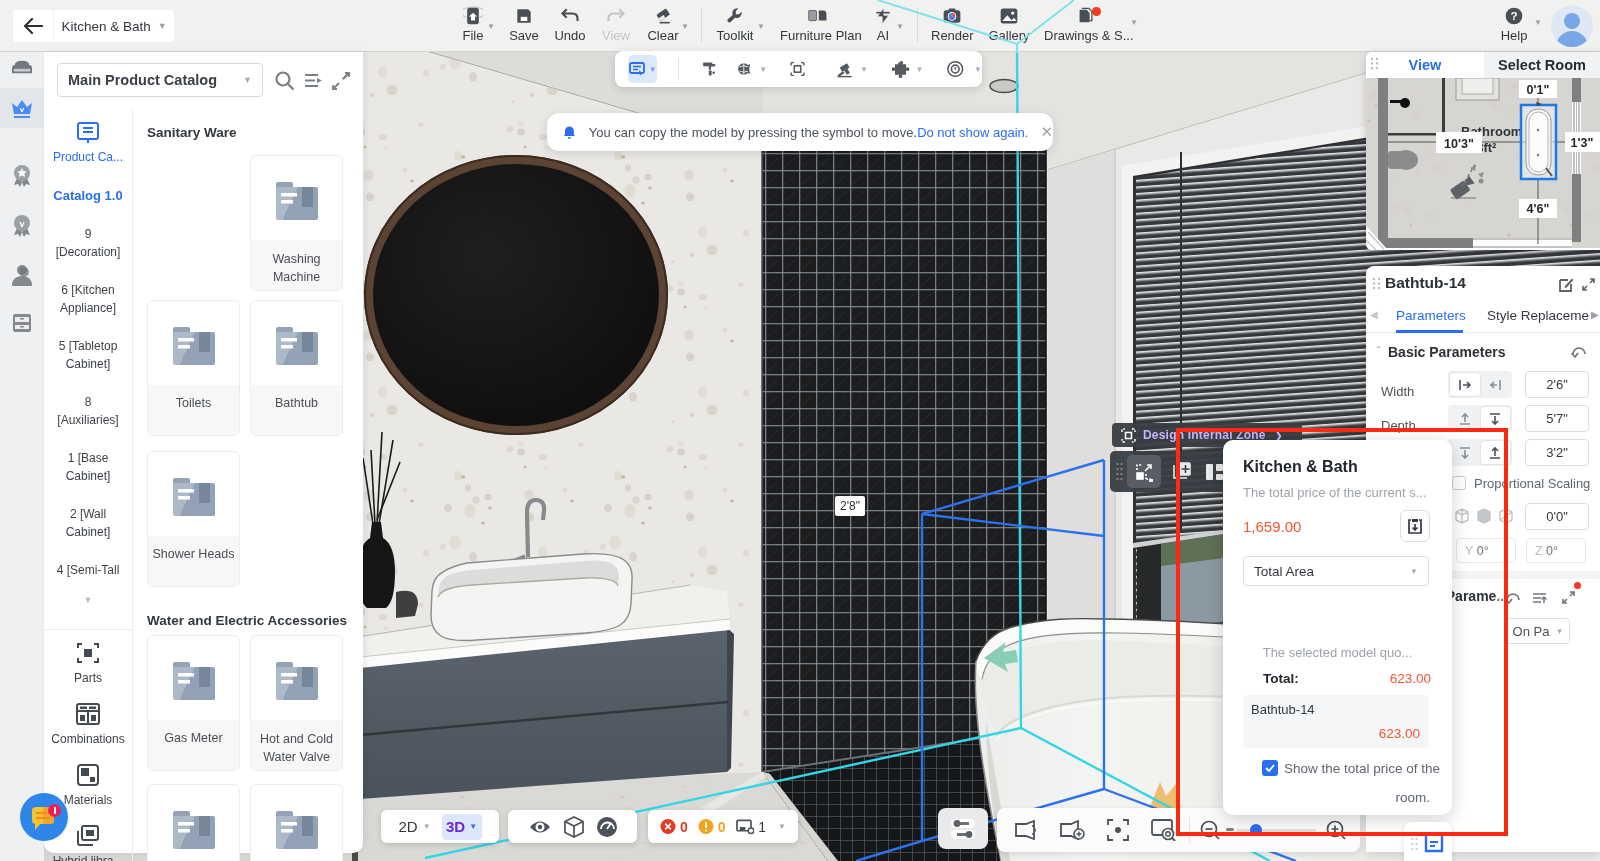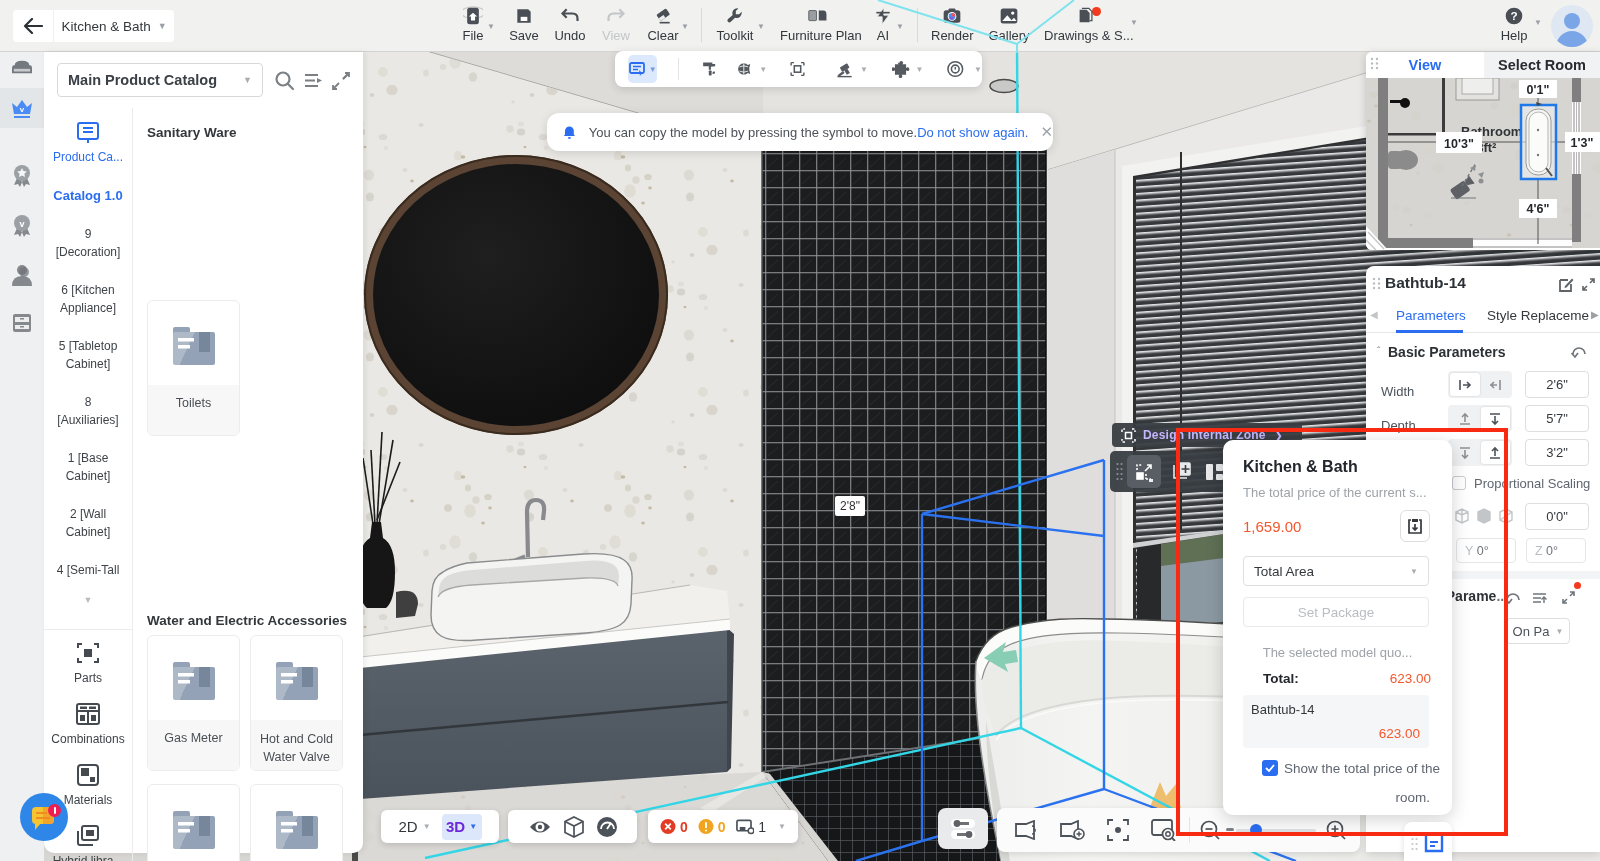--- a/index.html
+++ b/index.html
@@ -487,23 +487,35 @@
     <svg style="margin-top:18px" width="24" height="22" viewBox="0 0 24 22">
           <rect x="6" y="1" width="16" height="14" rx="2" fill="none" stroke="#454a50" stroke-width="2"></rect>
           <path d="M2 6 v12 a2 2 0 0 0 2 2 h13" fill="none" stroke="#454a50" stroke-width="2"></path>
           <rect x="10" y="5" width="8" height="6" fill="#454a50"></rect>
         </svg>
     <div class="catlb">Hybrid libra...</div>
   </div>
 
   <div class="abs" style="left:89px;top:56px;width:230px;height:753px;overflow:hidden">
     <div style="font-size:13.5px;font-weight:bold;color:#33383d;margin:17px 0 0 14px">Sanitary Ware</div>
+    <div class="card" style="left:117px;top:47px">
+          <div class="cfold"></div>
+          <div class="clab">Washing<br>Machine</div>
+        </div>
     <div class="card" style="left:14px;top:192px">
           <div class="cfold"></div>
           <div class="clab" style="padding-top:9px">Toilets</div>
+        </div>
+    <div class="card" style="left:117px;top:192px">
+          <div class="cfold"></div>
+          <div class="clab" style="padding-top:9px">Bathtub</div>
+        </div>
+    <div class="card" style="left:14px;top:343px">
+          <div class="cfold"></div>
+          <div class="clab" style="padding-top:9px">Shower Heads</div>
         </div>
     <div style="font-size:13.5px;font-weight:bold;color:#33383d;position:absolute;top:505px;left:14px;margin:0">Water and Electric Accessories</div>
     <div class="card" style="left:14px;top:527px">
           <div class="cfold"></div>
           <div class="clab" style="padding-top:9px">Gas Meter</div>
         </div>
     <div class="card" style="left:117px;top:527px">
           <div class="cfold"></div>
           <div class="clab">Hot and Cold<br>Water Valve</div>
         </div>
@@ -774,23 +786,20 @@
     <svg width="16" height="18" viewBox="0 0 16 18">
           <path d="M5 2 h6 v3 H5 Z" fill="#33383d"></path>
           <path d="M4 3 H2 v13 h12 V3 h-2" fill="none" stroke="#33383d" stroke-width="1.7"></path>
           <path d="M8 7 v6 M5.5 10.5 L8 13 l2.5 -2.5" stroke="#33383d" stroke-width="1.7" fill="none"></path>
         </svg>
   </div>
   <div class="abs" style="left:20px;top:116px;width:186px;height:30px;border:1px solid #dcdee0;border-radius:4px;display:flex;align-items:center;justify-content:space-between;padding:0 10px">
     <span style="font-size:13.5px;color:#33383d">Total Area</span>
         <span style="color:#a8adb2;font-size:8px">▼</span>
   </div>
-  <div class="abs" style="left:20px;top:157px;width:186px;height:30px;border:1px solid #e8e9ea;border-radius:4px;display:flex;align-items:center;justify-content:center">
-    <span style="font-size:13.5px;color:#b9bdc2">Set Package</span>
-  </div>
   <div class="abs" style="left:0;top:205px;width:229px;text-align:center;font-size:13px;color:#9ea3a9">The selected model quo...</div>
   <div class="abs" style="left:40px;top:231px;font-size:13.5px;font-weight:bold;color:#23272d">Total<span style="font-weight:bold">:</span></div>
   <div class="abs" style="right:21px;top:231px;font-size:13.5px;color:#f3572e">623.00</div>
   <div class="abs" style="left:20px;top:255px;width:186px;height:53px;background:#f5f6f7;border-radius:4px">
     <div class="abs" style="left:8px;top:7px;font-size:13px;color:#33383d">Bathtub-14</div>
     <div class="abs" style="right:9px;bottom:7px;font-size:13.5px;color:#f3572e">623.00</div>
   </div>
   <div class="abs" style="left:39px;top:320px;width:16px;height:16px;background:#2a6df0;border-radius:3px;display:flex;align-items:center;justify-content:center">
     <svg width="10" height="8" viewBox="0 0 10 8">
           <path d="M1 4 L4 7 L9 1" stroke="#fff" stroke-width="1.8" fill="none"></path>

